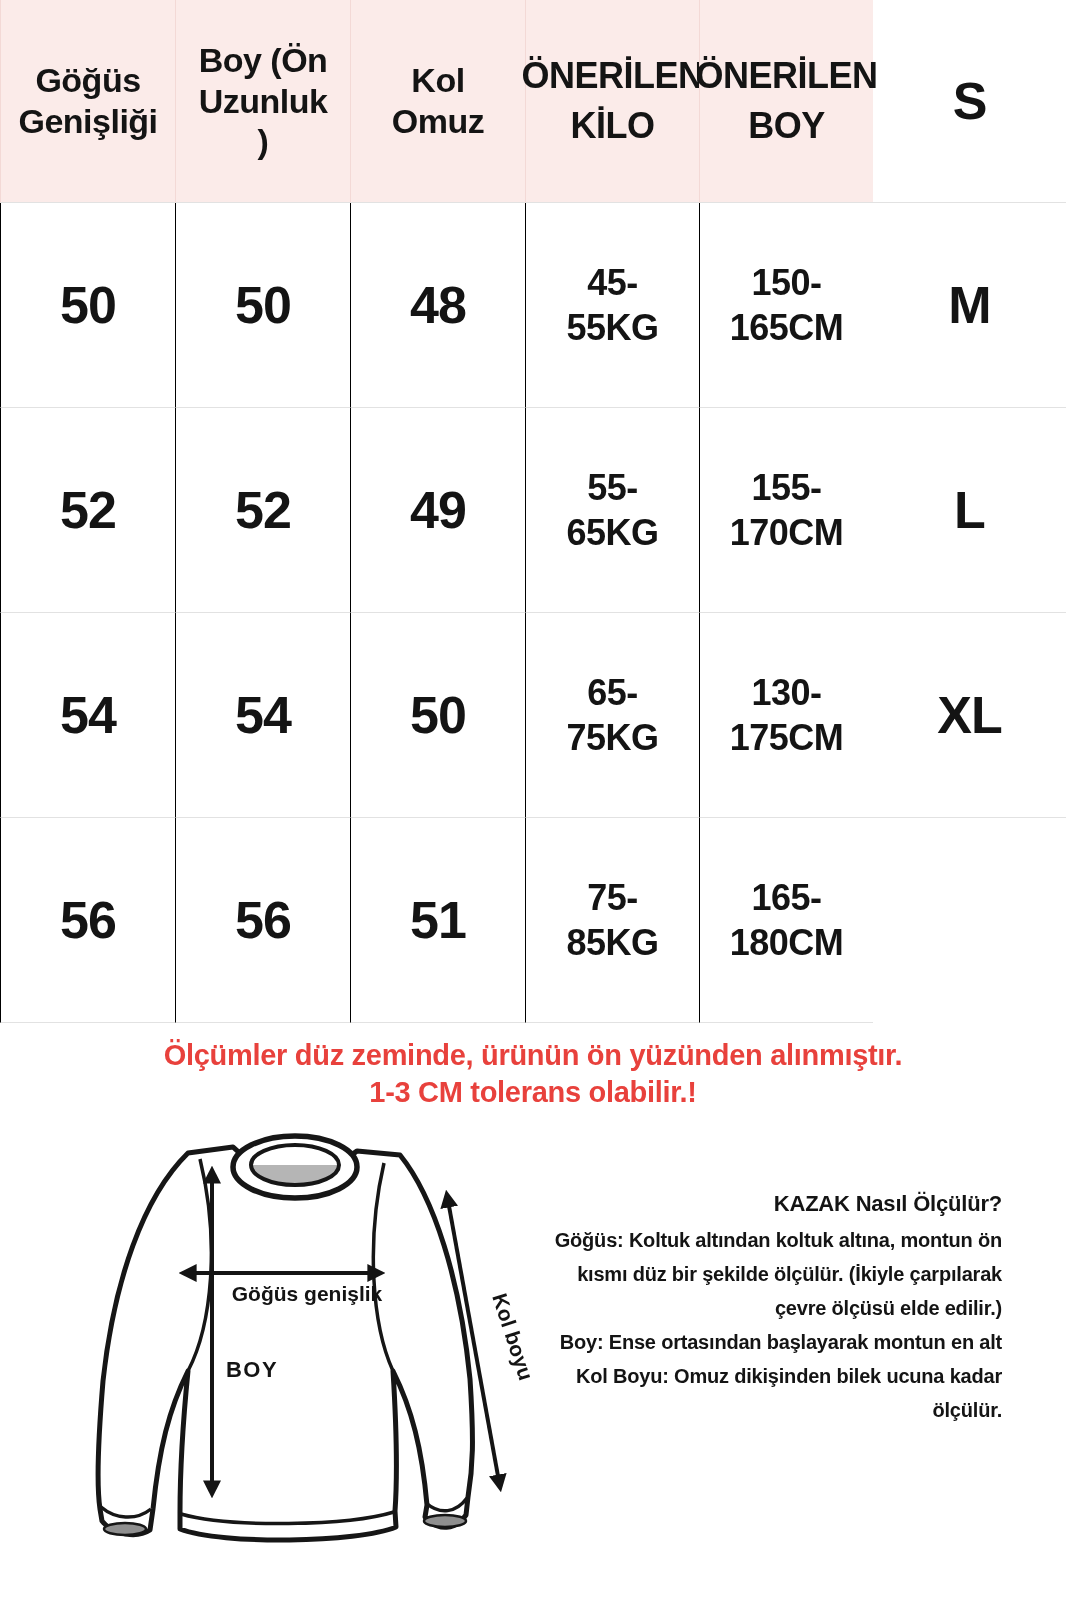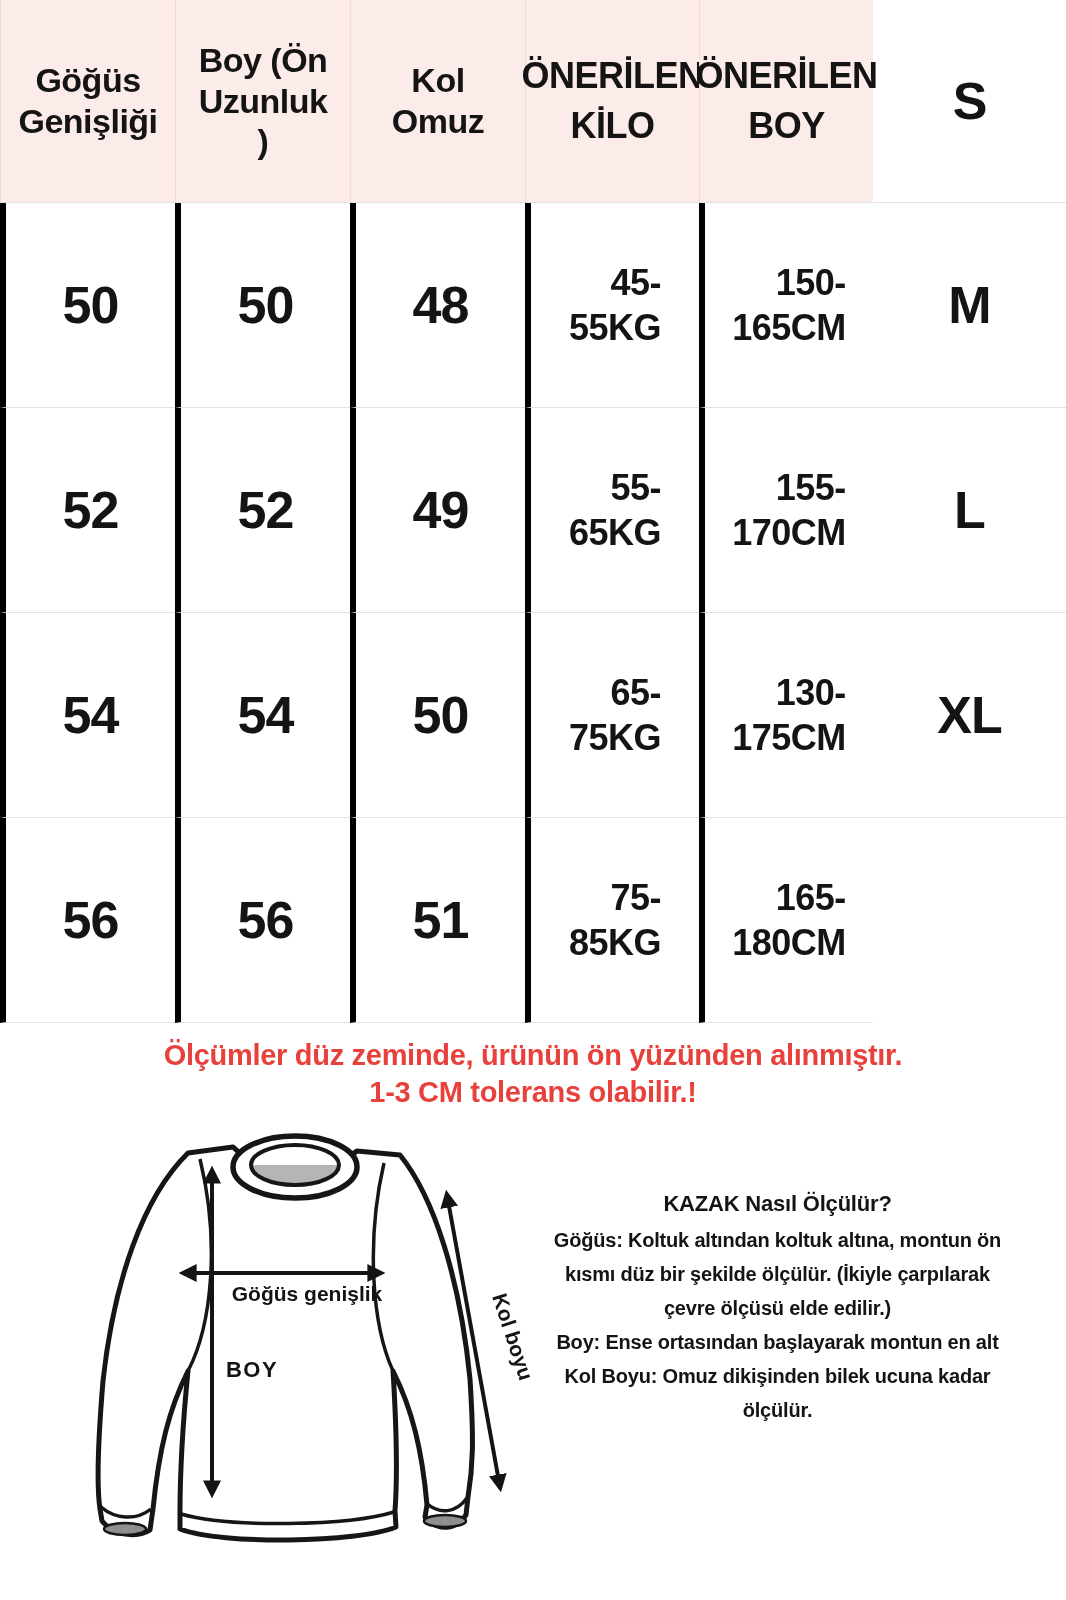--- a/index.html
+++ b/index.html
@@ -13,41 +13,41 @@
     display:grid;
     grid-template-columns:175px 175px 175px 174px 174px 193px;
     grid-template-rows:203px 205px 205px 205px 205px;
     width:1066px;
   }
   .cell {
     display:flex; flex-direction:column; align-items:center; justify-content:center;
     text-align:center; font-weight:bold;
     border-bottom:1px solid #e2e2e2; box-sizing:border-box;
   }
-  .cell.vline { border-left:6px solid #000000; }
+  .cell.vline { border-left:1px solid #000000; }
   .th { background:#fbebe9; font-size:34px; line-height:1.2; letter-spacing:-0.5px; }
   .th.vline { border-left:1px solid #f3d9d6; }
   .th-caps { font-size:36px; line-height:1.4; letter-spacing:-0.5px; }
   .big { font-size:52px; letter-spacing:-1px; }
   .range { font-size:36px; line-height:1.26; letter-spacing:-0.5px; }
-  .range .blk { display:inline-block; text-align:right; }
+  .range .blk { display:inline-block; text-align:center; }
   .ln { display:block; }
   
   .disclaimer {
     padding-top:14px; text-align:center;
     color:#e8413c; font-weight:bold; font-size:29px; line-height:37px;
     letter-spacing:-0.3px;
   }
   
   .bottom { display:flex; align-items:flex-start; }
   .fig { width:505px; flex:none;margin-left:48px; }
   .fig svg { display:block; margin:2px 0 0 12px; }
   .fig text { font-family:"Liberation Sans", sans-serif; font-weight:bold; fill:#141414; }
   .howto {
-    flex:1; padding:76px 64px 0 0; text-align:center;
+    flex:1; padding:76px 64px 0 0; text-align:right;
     font-size:20px; line-height:34px; font-weight:bold; letter-spacing:-0.2px;
   }
   .howto .title { font-size:22px; margin-bottom:2px; }
   .howto .bodyline { white-space:nowrap; }
 </style>
 </head>
 <body>
 
 <div class="size-table">
 

